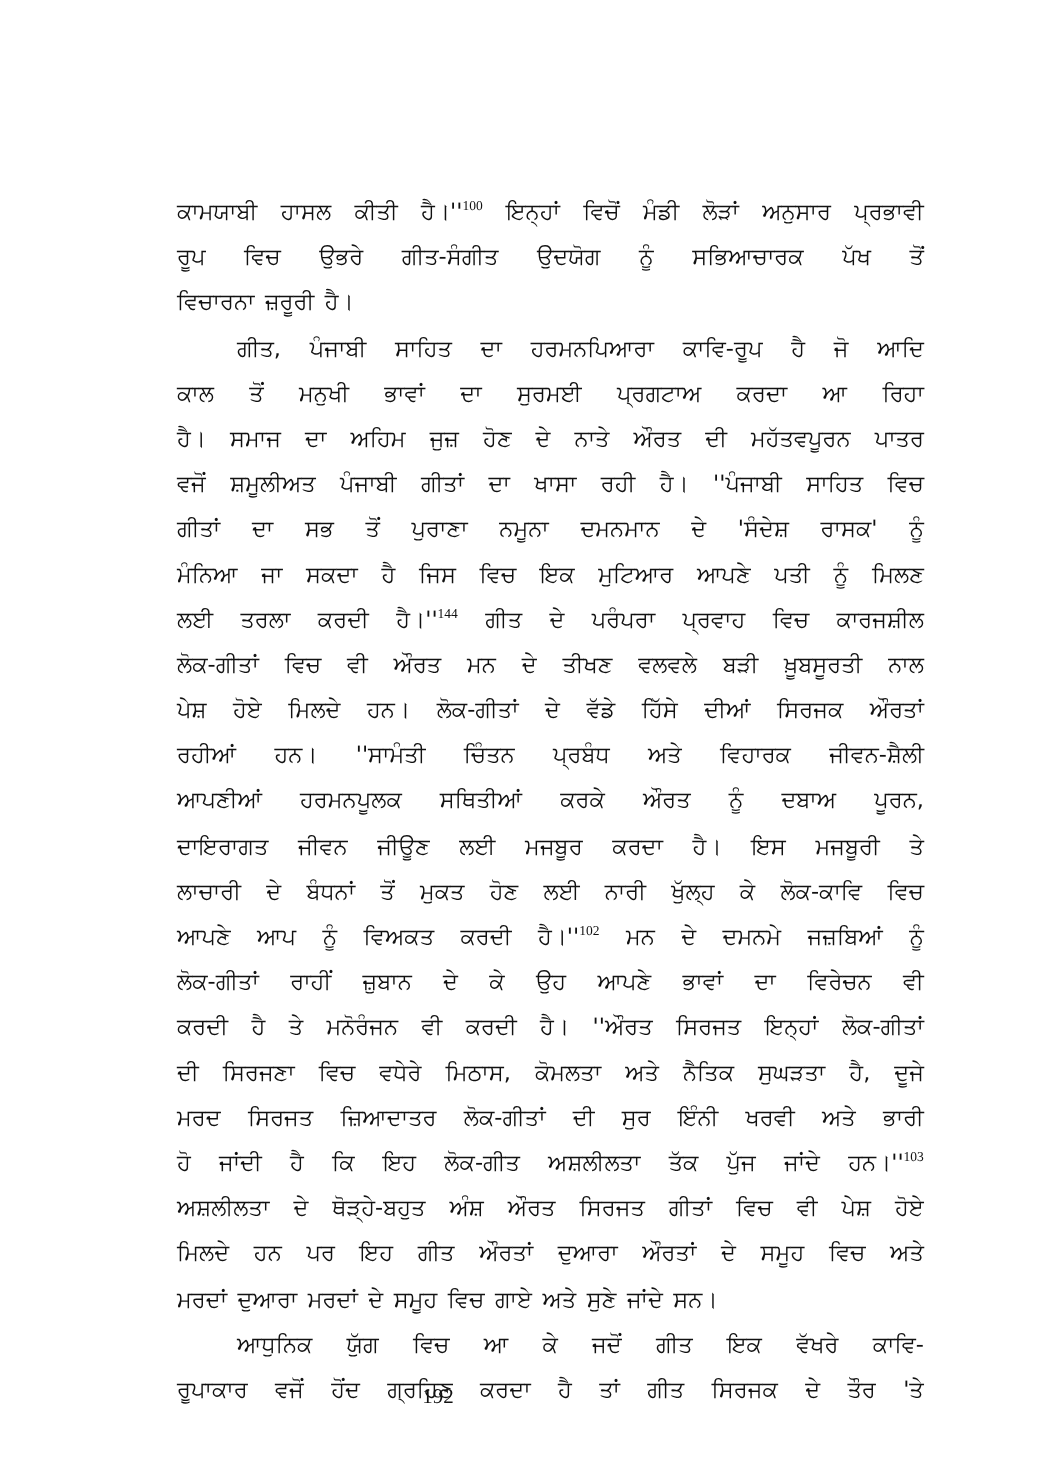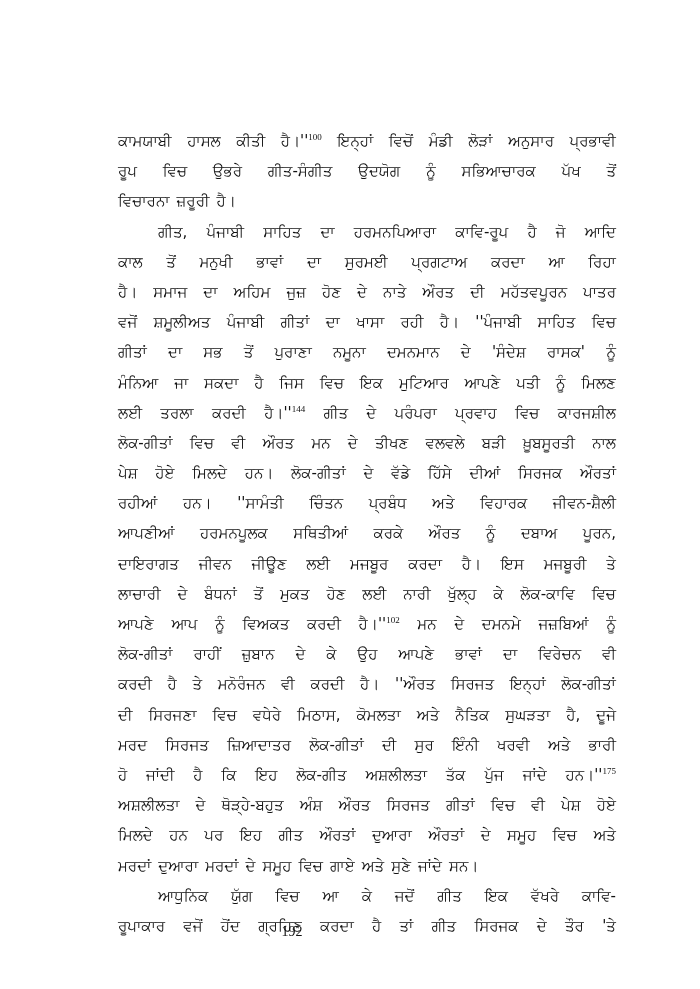--- a/index.html
+++ b/index.html
@@ -295,21 +295,21 @@
       <span class="w">ਹੋ</span>
       <span class="w">ਜਾਂਦੀ</span>
       <span class="w">ਹੈ</span>
       <span class="w">ਕਿ</span>
       <span class="w">ਇਹ</span>
       <span class="w">ਲੋਕ-ਗੀਤ</span>
       <span class="w">ਅਸ਼ਲੀਲਤਾ</span>
       <span class="w">ਤੱਕ</span>
       <span class="w">ਪੁੱਜ</span>
       <span class="w">ਜਾਂਦੇ</span>
-      <span class="w">ਹਨ।''<sup>175</sup></span>
+      <span class="w">ਹਨ।''<sup>103</sup></span>
     </div>
     <div class="line">
       <span class="w">ਅਸ਼ਲੀਲਤਾ</span>
       <span class="w">ਦੇ</span>
       <span class="w">ਥੋੜ੍ਹੇ-ਬਹੁਤ</span>
       <span class="w">ਅੰਸ਼</span>
       <span class="w">ਔਰਤ</span>
       <span class="w">ਸਿਰਜਤ</span>
       <span class="w">ਗੀਤਾਂ</span>
       <span class="w">ਵਿਚ</span>

